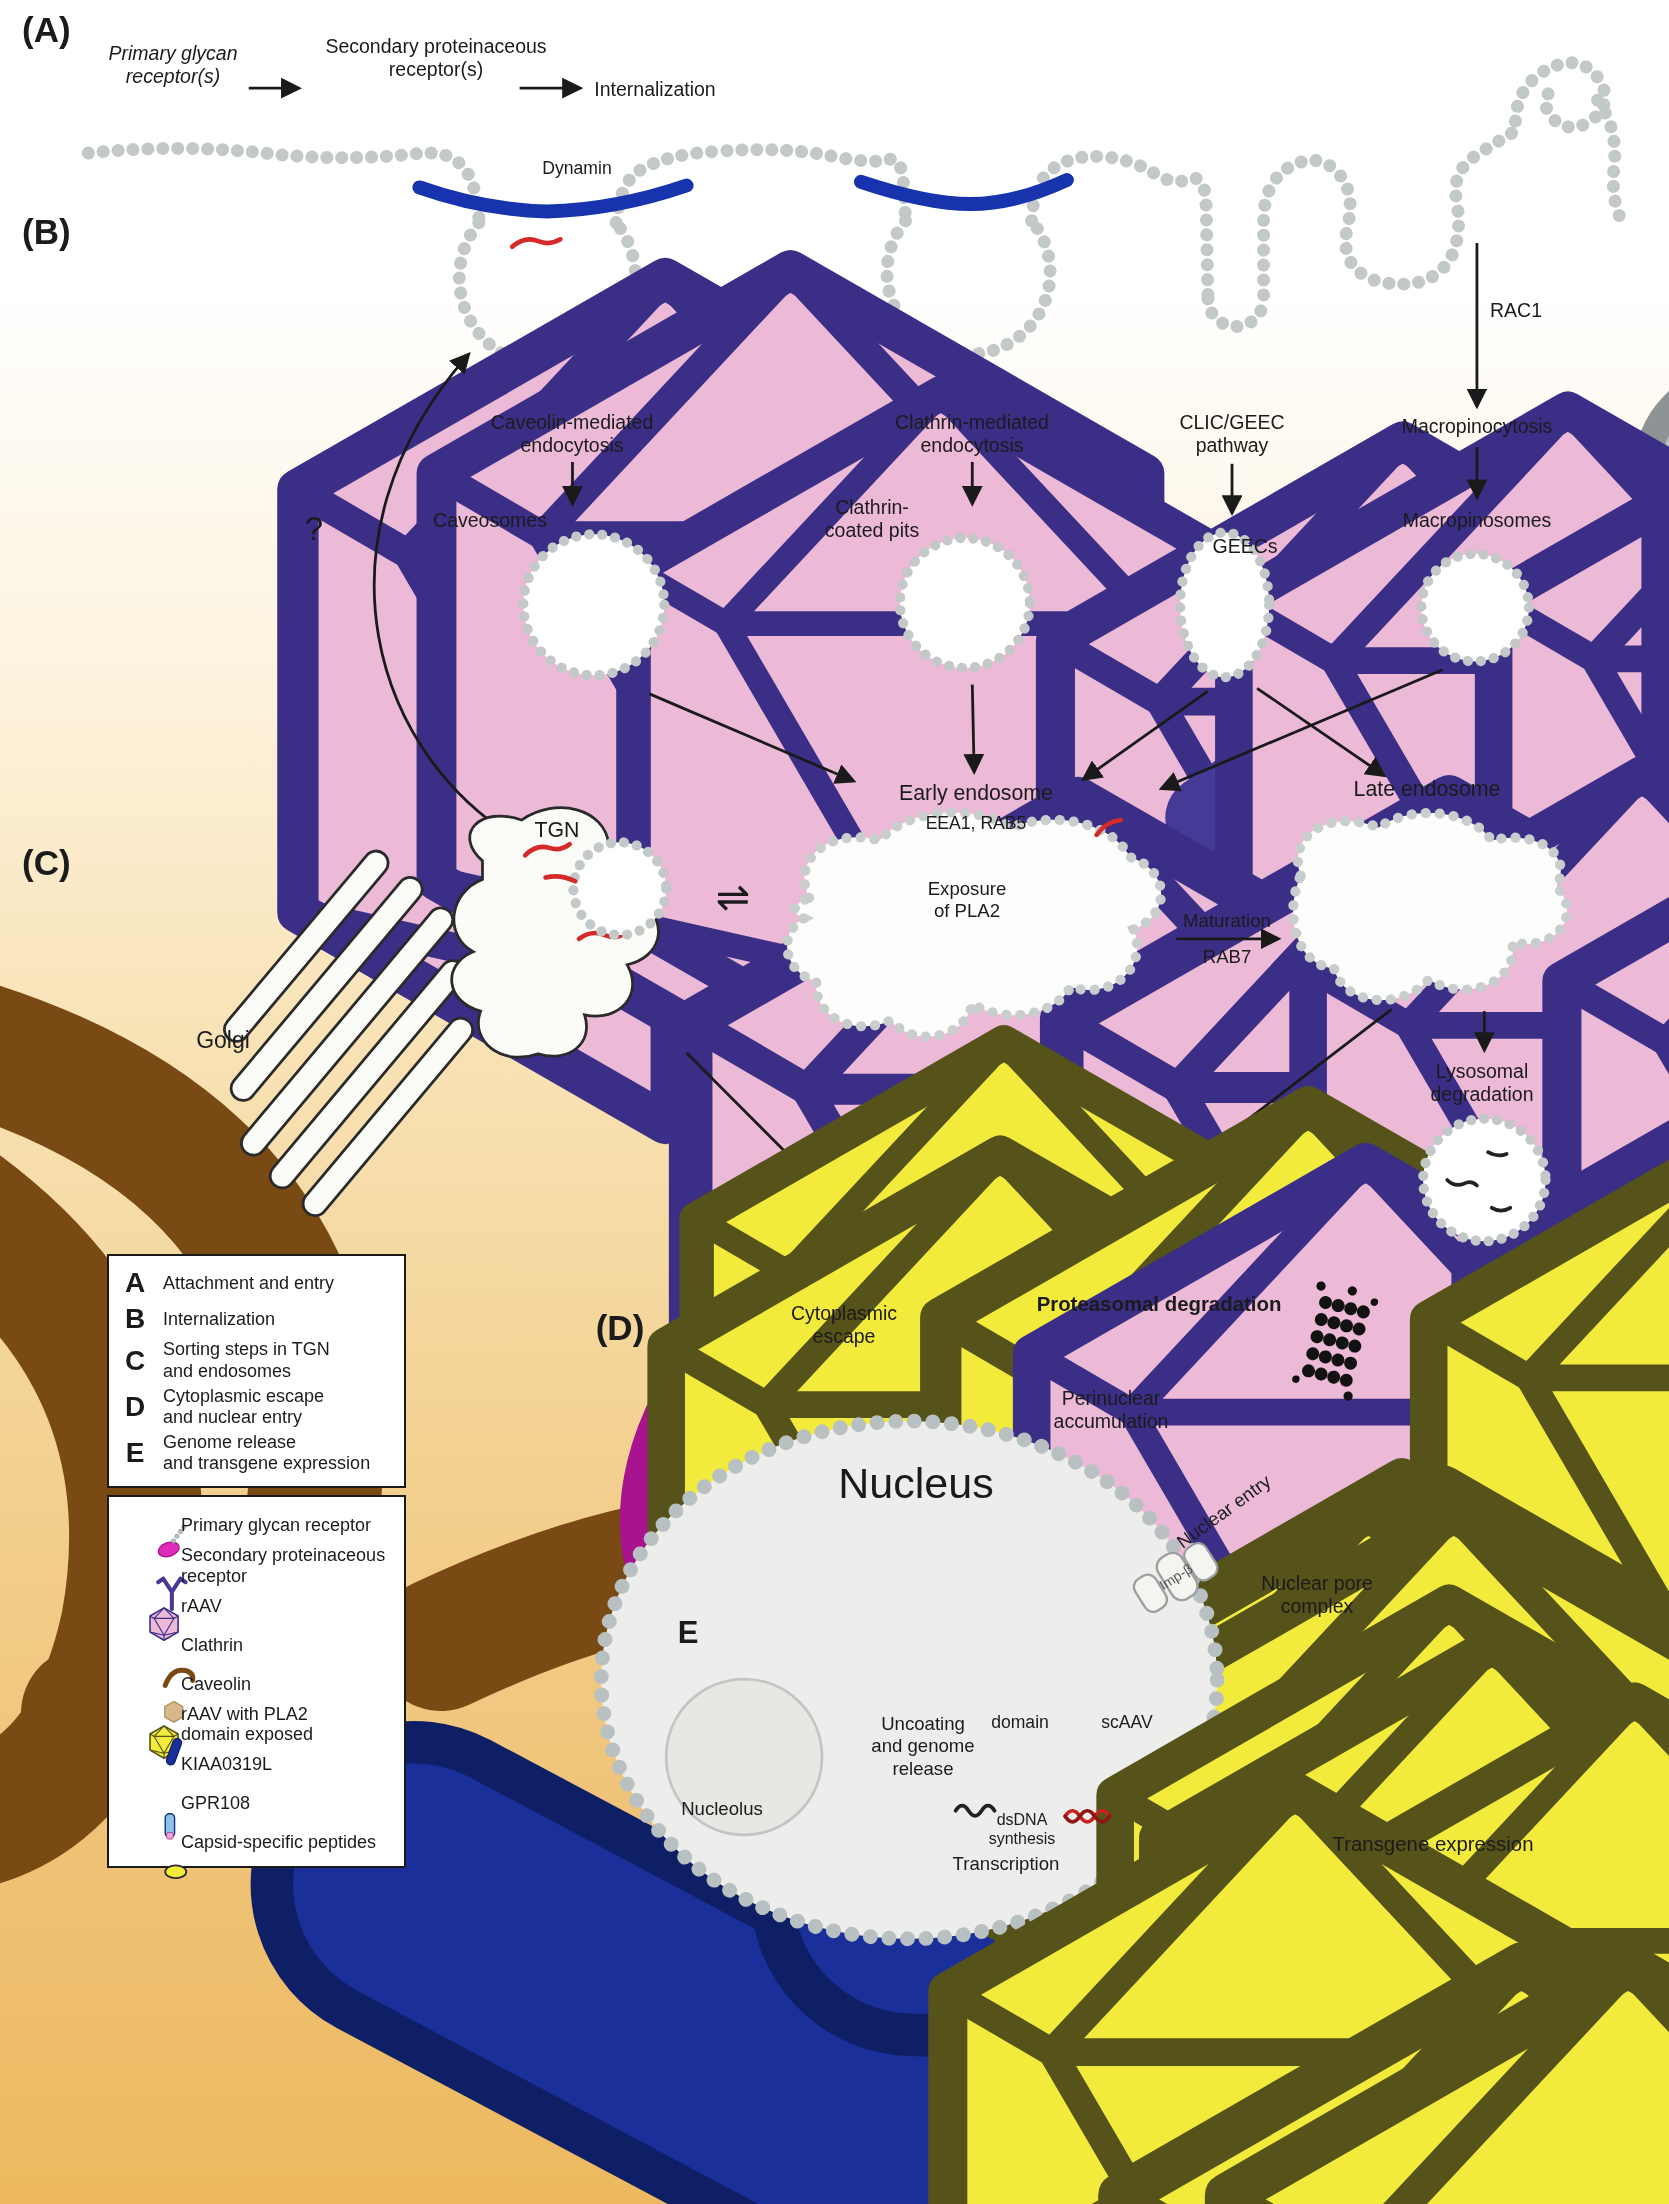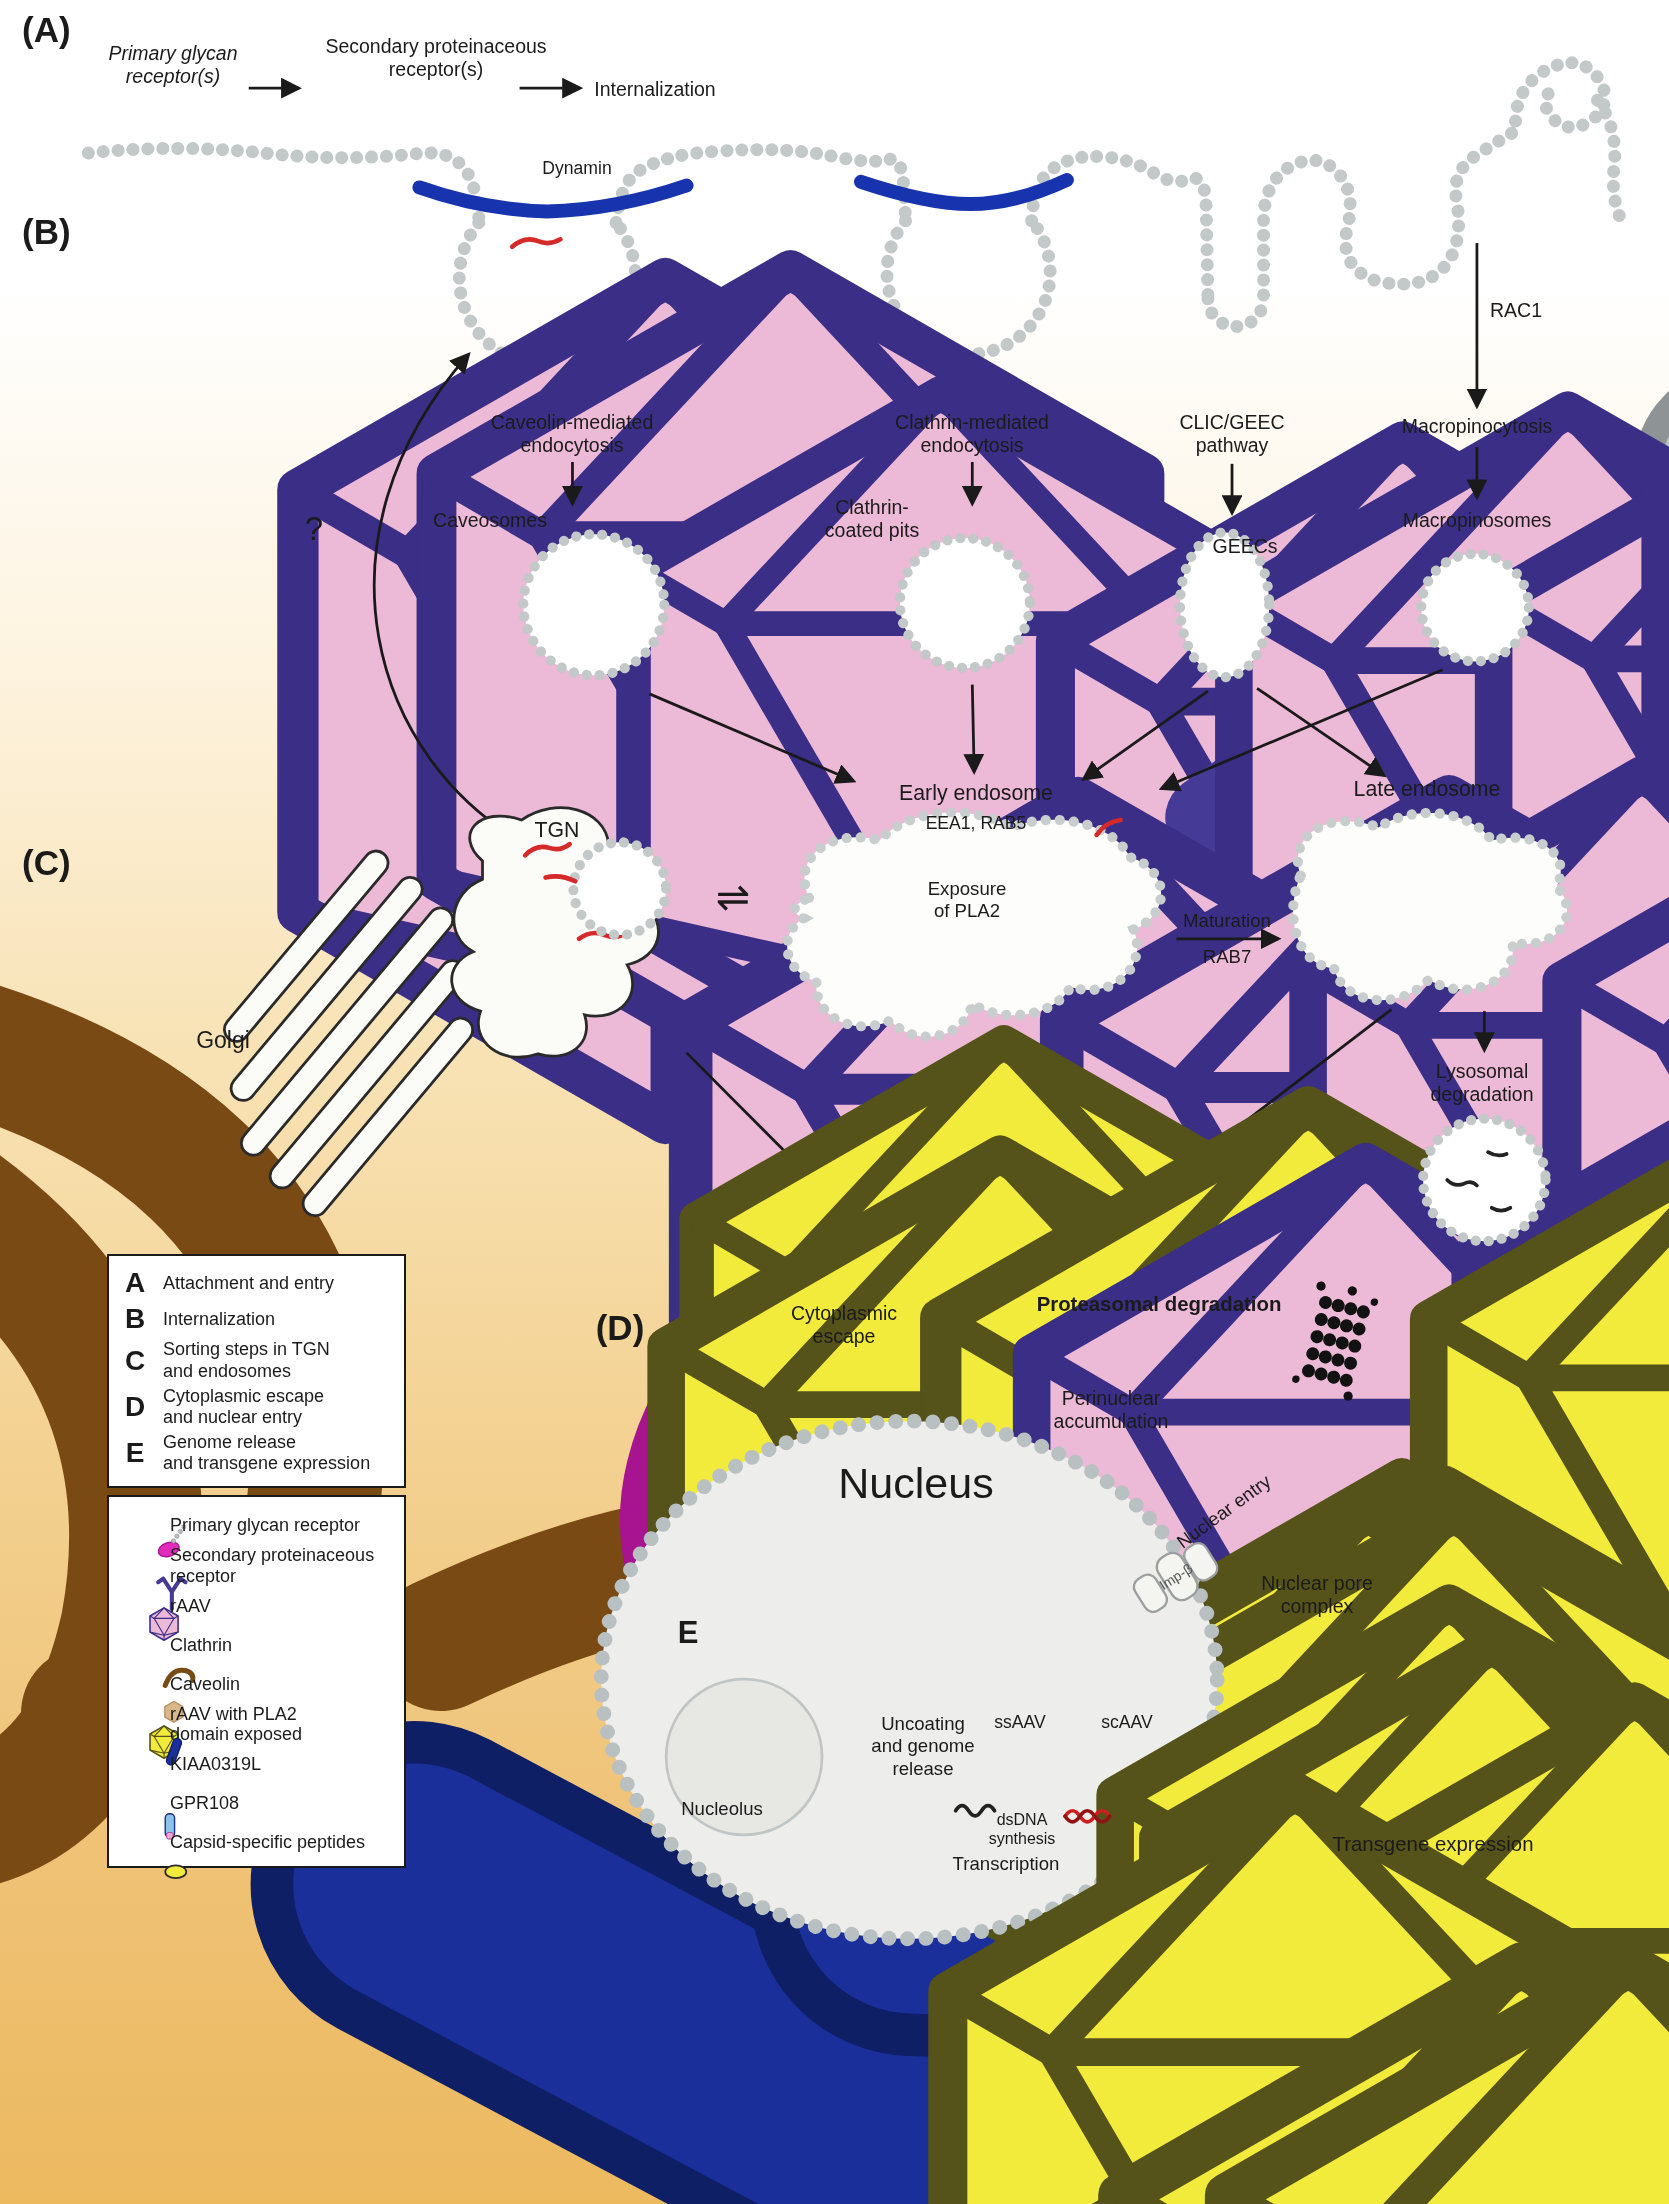--- a/index.html
+++ b/index.html
@@ -22,21 +22,21 @@
   .vy{--vf:#f3eb3c;--ve:#55521a;}
   .lbl{position:absolute;transform:translate(-50%,-50%);text-align:center;font-size:19.5px;
        line-height:1.2;white-space:pre-line;color:#1b1b1b;}
   .tl{transform:none;text-align:left;}
   .b{font-weight:bold;}
   .legend{position:absolute;background:#fff;border:2.8px solid #1a1a1a;box-sizing:border-box;
           display:flex;flex-direction:column;justify-content:space-around;padding:9.3px 13px;}
   .lrow{display:flex;align-items:center;gap:15px;}
   .lkey{font-weight:bold;font-size:28px;width:26px;flex:0 0 auto;text-align:center;}
   .ltxt{font-size:18px;line-height:1.18;white-space:pre-line;}
-  .irow{display:flex;align-items:center;}
+  .irow{display:flex;align-items:center;gap:11px;}
   .iico{width:48px;height:39px;flex:0 0 auto;display:flex;align-items:center;justify-content:center;}
   .iico svg{width:45px;height:39px;overflow:visible;}
   .itxt{font-size:18px;line-height:1.15;white-space:pre-line;}
 </style>
 </head>
 <body>
 
 <div class="stage">
 
 <svg class="scene" viewBox="0 0 1800 2377">
@@ -371,21 +371,21 @@
 
 <div class="lbl" style="left:916px;top:1484px;font-size:43px;">Nucleus</div>
 <div class="lbl" style="left:1224px;top:1512px;font-size:18.6px;transform:translate(-50%,-50%) rotate(-36deg);">Nuclear entry</div>
 <div class="lbl" style="left:1317px;top:1595px;">Nuclear pore
 complex</div>
 <div class="lbl" style="left:1176px;top:1577px;font-size:14px;transform:translate(-50%,-50%) rotate(-32deg);color:#555;">Imp-β</div>
 <div class="lbl" style="left:722px;top:1809px;font-size:18.6px;">Nucleolus</div>
 <div class="lbl" style="left:923px;top:1746px;font-size:18.6px;">Uncoating
 and genome
 release</div>
-<div class="lbl" style="left:1020px;top:1723px;font-size:17.6px;">ssAAV</div>
+<div class="lbl" style="left:1020px;top:1723px;font-size:17.6px;">domain</div>
 <div class="lbl" style="left:1127px;top:1723px;font-size:17.6px;">scAAV</div>
 <div class="lbl" style="left:1022px;top:1829px;font-size:16px;">dsDNA
 synthesis</div>
 <div class="lbl" style="left:994px;top:1864px;font-size:18.6px;margin-left:12px;">Transcription</div>
 <div class="lbl" style="left:1433px;top:1844px;font-size:20.4px;">Transgene expression</div>
 
 <div class="legend" style="left:107px;top:1254px;width:299px;height:234px;">
   <div class="lrow">
     <span class="lkey">A</span>
     <span class="ltxt">Attachment and entry</span>

